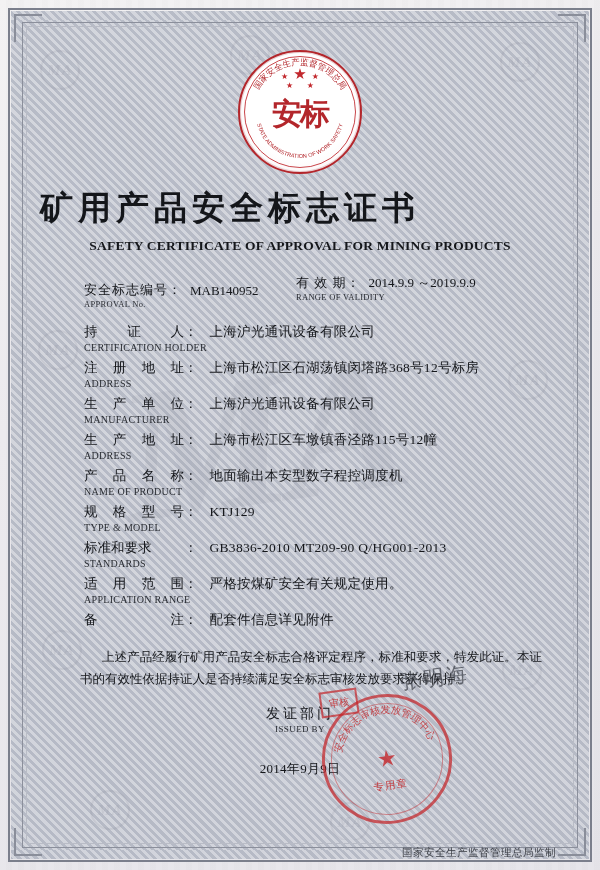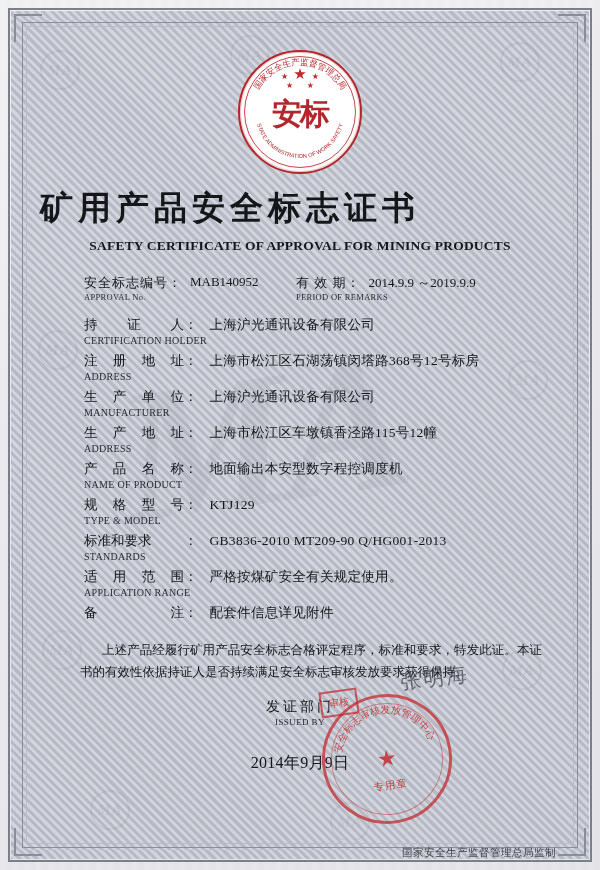--- a/index.html
+++ b/index.html
@@ -139,21 +139,21 @@
   .statement{
     margin:18px 0 0;padding:0 18px 0 40px;
     font-size:12.5px;line-height:1.75;color:#15171b;text-align:justify;
     text-indent:22px;
   }
   .issued{
     margin-top:14px;text-align:center;
   }
   .issued .cn{font-size:14px;letter-spacing:3px;color:#15171b;}
   .issued .en{font-size:9px;letter-spacing:.4px;color:#2a2d33;margin-top:1px;}
-  .issued .date{font-size:16px;margin-top:26px;letter-spacing:.3px;color:#15171b;}
+  .issued .date{font-size:13px;margin-top:26px;letter-spacing:.3px;color:#15171b;}
 
   
   .seal{
     position:absolute;left:322px;top:694px;width:124px;height:124px;
     border:3px solid rgba(196,36,40,.72);border-radius:50%;
     transform:rotate(-8deg);pointer-events:none;
   }
   .seal:before{
     content:"";position:absolute;inset:6px;border:1px solid rgba(196,36,40,.45);border-radius:50%;
   }
@@ -238,32 +238,32 @@
         </div>
         <div class="seal-char">安标</div>
       </div>
     </div>
 
     <h1 class="title-cn">矿用产品安全标志证书</h1>
     <div class="title-en">SAFETY CERTIFICATE OF APPROVAL FOR MINING PRODUCTS</div>
 
     <div class="approval-row">
       <div class="col-left">
-        <div style="display:flex;align-items:flex-start;">
+        <div style="display:flex;align-items:flex-end;margin-top:7px;">
           <span class="lbl-cn">安全标志编号：</span>
           <span class="val">MAB140952</span>
         </div>
         <div class="sub-en">APPROVAL No.</div>
       </div>
       <div class="col-right">
         <div style="display:flex;align-items:flex-start;">
           <span class="lbl-cn">有 效 期：</span>
           <span class="val">2014.9.9 ～2019.9.9</span>
         </div>
-        <div class="sub-en">PERIOD OF REMARKS</div>
+        <div class="sub-en">RANGE OF VALIDITY</div>
       </div>
     </div>
 
     <div class="fields">
 
       <div class="field">
         <div class="line">
           <span class="label">
             <span>持</span>
               <span>证</span>

